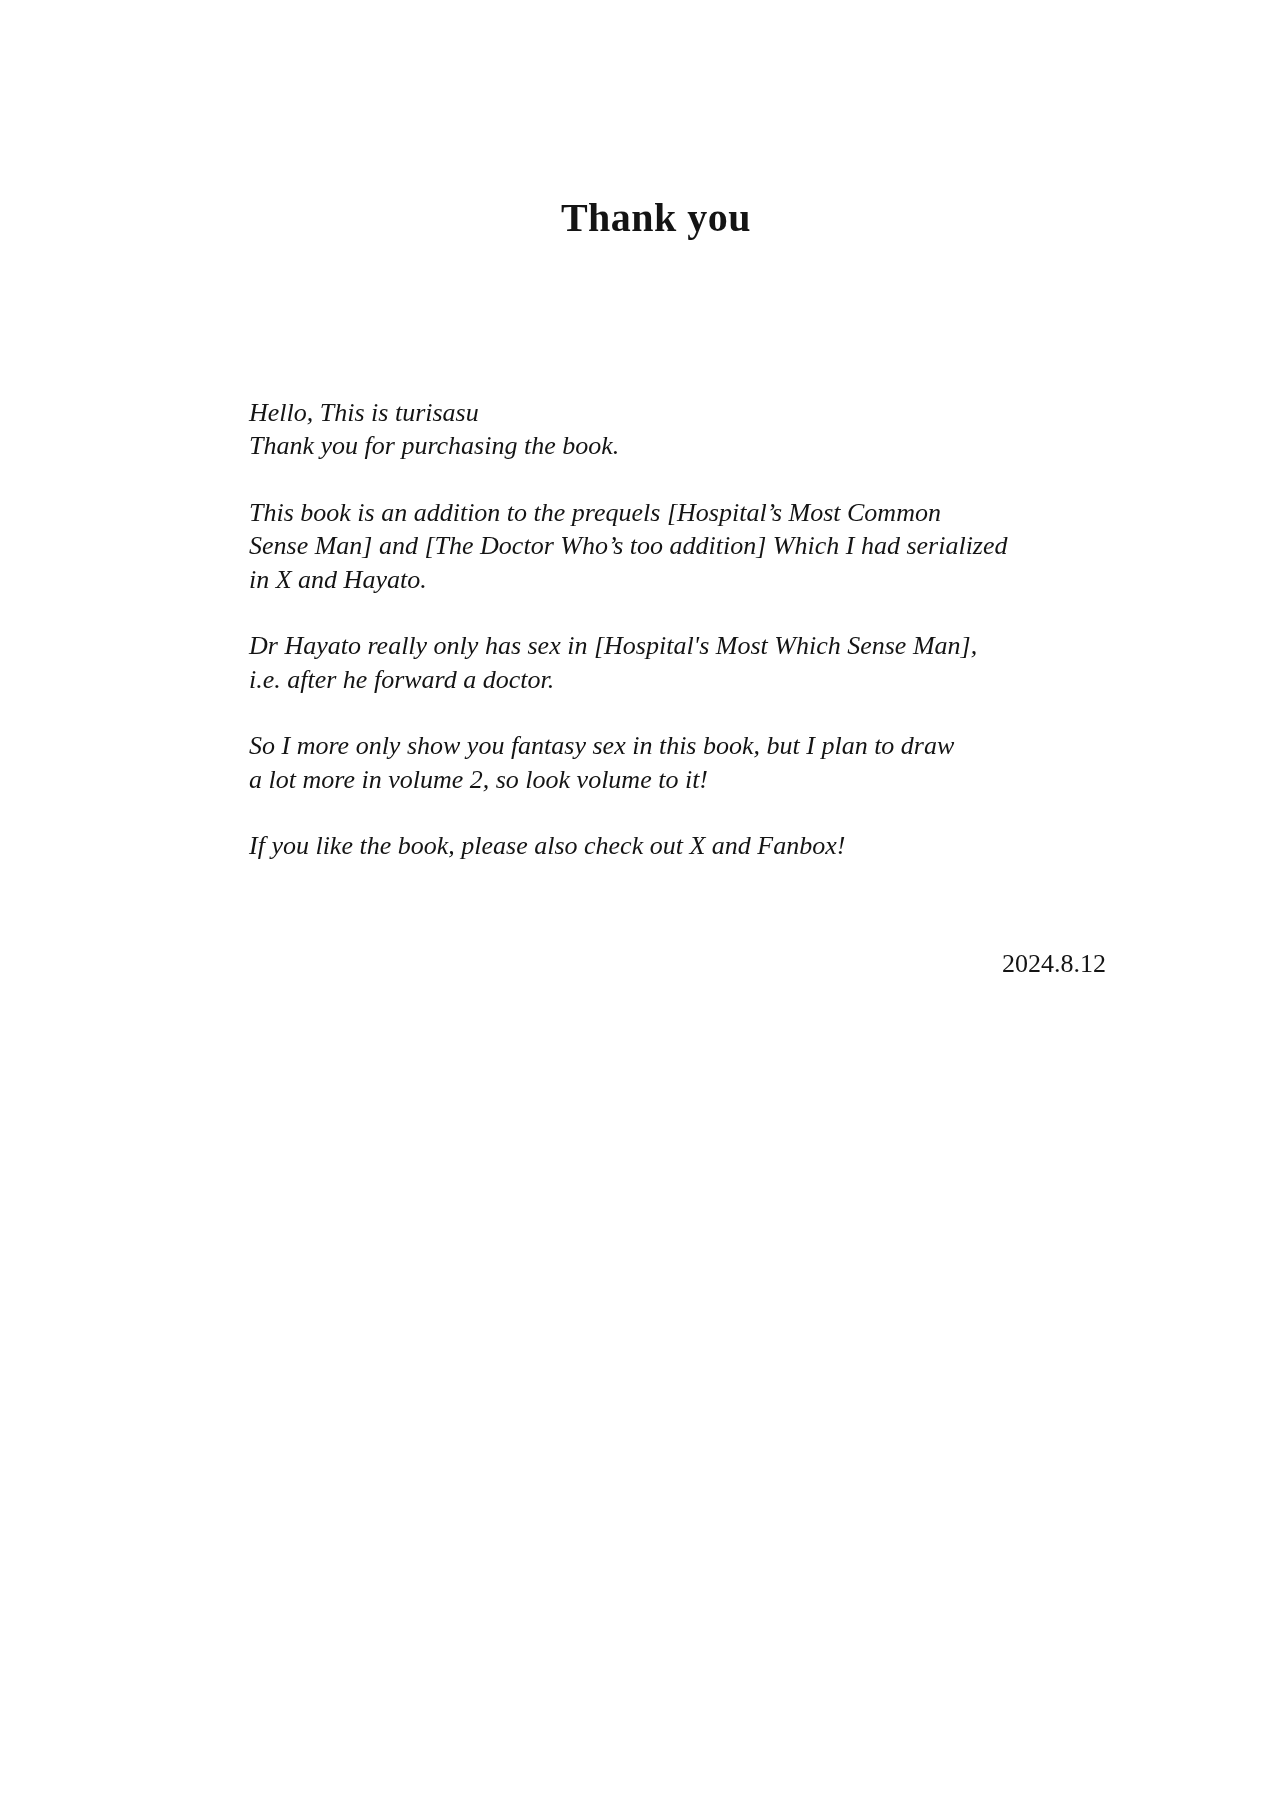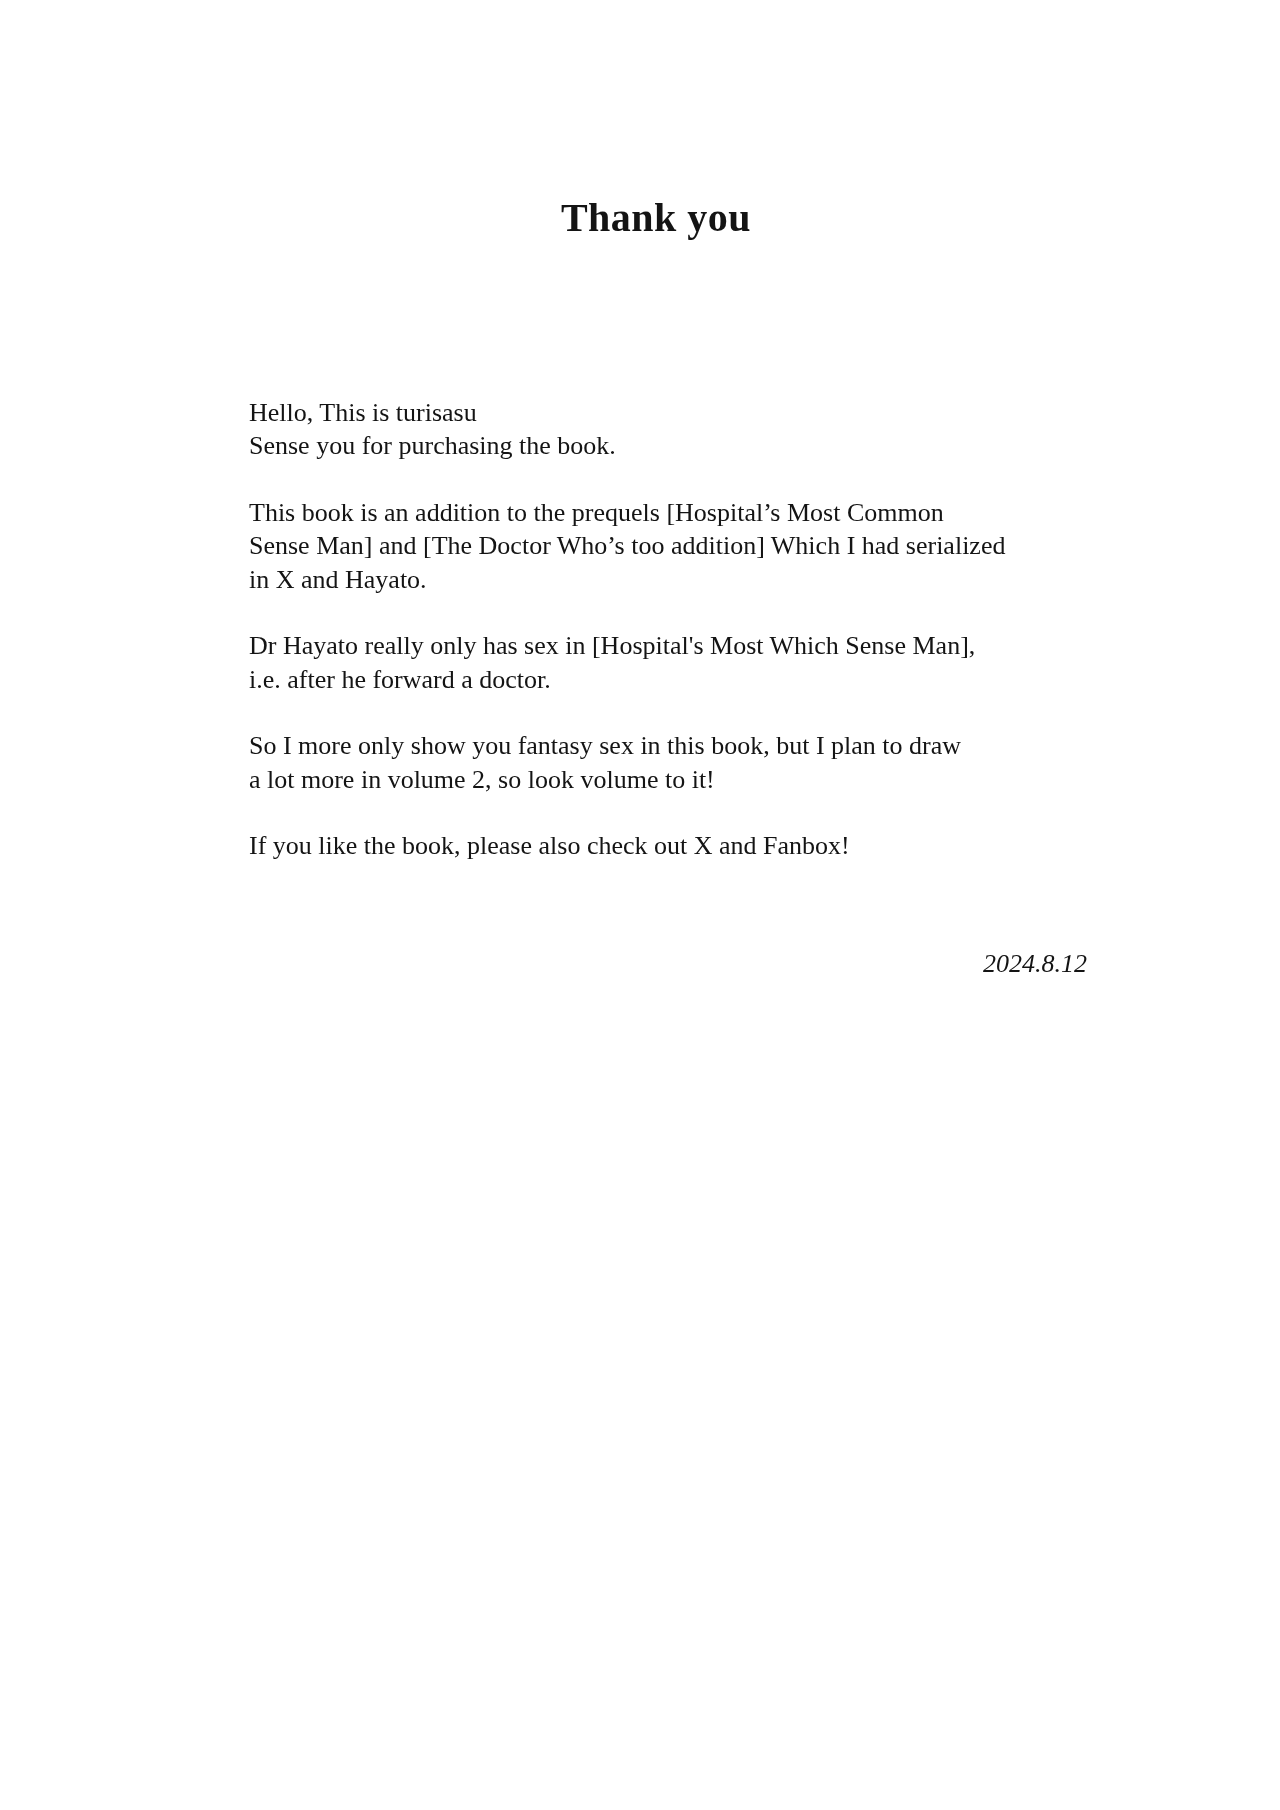--- a/index.html
+++ b/index.html
@@ -34,44 +34,44 @@
     left: 249px;
     width: 850px;
     font-size: 26px;
     line-height: 33.35px;
   }
   .para {
     margin: 0 0 33.35px 0;
   }
   .line {
     white-space: nowrap;
+    font-style: italic;
   }
   .date-line {
     position: absolute;
     top: 947px;
-    right: 193px;
+    right: 174px;
     font-size: 26px;
     line-height: 33.35px;
     text-align: left;
     white-space: nowrap;
-    font-style: italic;
   }
 </style>
 </head>
 <body>
 
 <div class="page">
 
   <h1 class="title">Thank you</h1>
 
   <div class="body-text">
 
     <div class="para">
       <div class="line">Hello, This is turisasu</div>
-      <div class="line">Sense you for purchasing the book.</div>
+      <div class="line">Thank you for purchasing the book.</div>
     </div>
 
     <div class="para">
       <div class="line">This book is an addition to the prequels [Hospital’s Most Common</div>
       <div class="line">Sense Man] and [The Doctor Who’s too addition] Which I had serialized</div>
       <div class="line">in X and Hayato.</div>
     </div>
 
     <div class="para">
       <div class="line">Dr Hayato really only has sex in [Hospital's Most Which Sense Man],</div>

